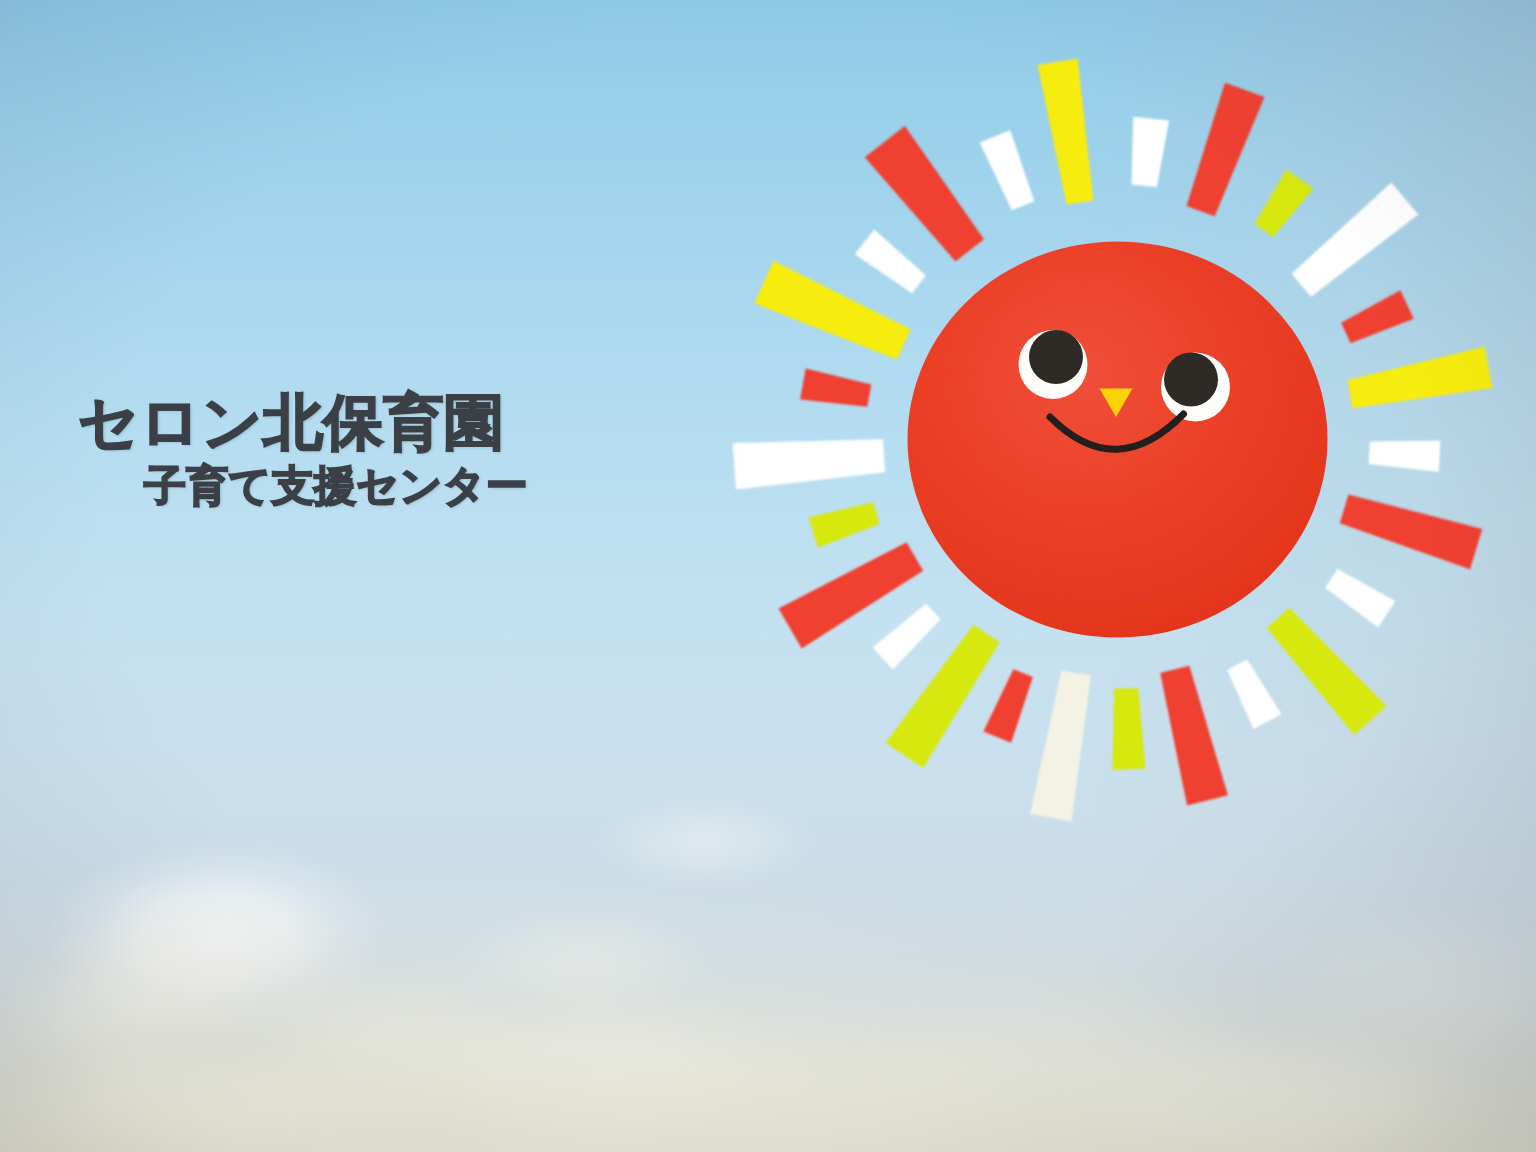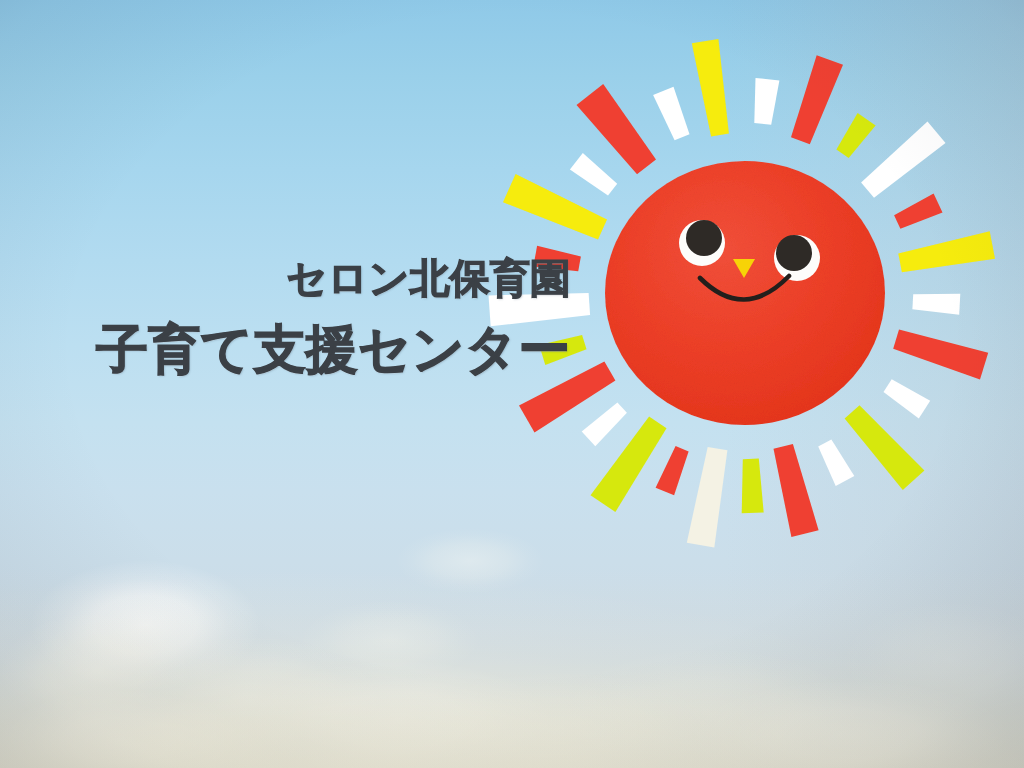--- a/index.html
+++ b/index.html
@@ -6,22 +6,21 @@
   html, body {
     margin: 0;
     padding: 0;
     background: #000;
   }
   #stage {
     position: relative;
     width: 1024px;
     height: 768px;
     overflow: hidden;
-    font-family: Liberation Mono, monospace;
-    text-align: right;
+    font-family: Liberation Sans, sans-serif;
   }
 
   
   .sky-base {
     position: absolute;
     inset: 0;
     background: linear-gradient(
         to bottom,
         #8fc9e8 0%,
         #9ad0ea 10%,
@@ -114,23 +113,23 @@
     text-shadow:
       0 1px 0 rgba(255,255,255,0.30),
       1px 1px 2px rgba(70,90,110,0.35);
     user-select: none;
   }
   .title-line1 {
     font-size: 40px;
     -webkit-text-stroke: 1.2px #3b4046;
   }
   .title-line2 {
-    font-size: 52px;
+    font-size: 28px;
     margin-left: 44px;
-    margin-top: 24px;
+    margin-top: 7px;
     -webkit-text-stroke: 1.2px #3b4046;
   }
 
   
   #sun-wrap {
     position: absolute;
     left: 0; top: 0;
     width: 1024px; height: 768px;
     pointer-events: none;
   }

